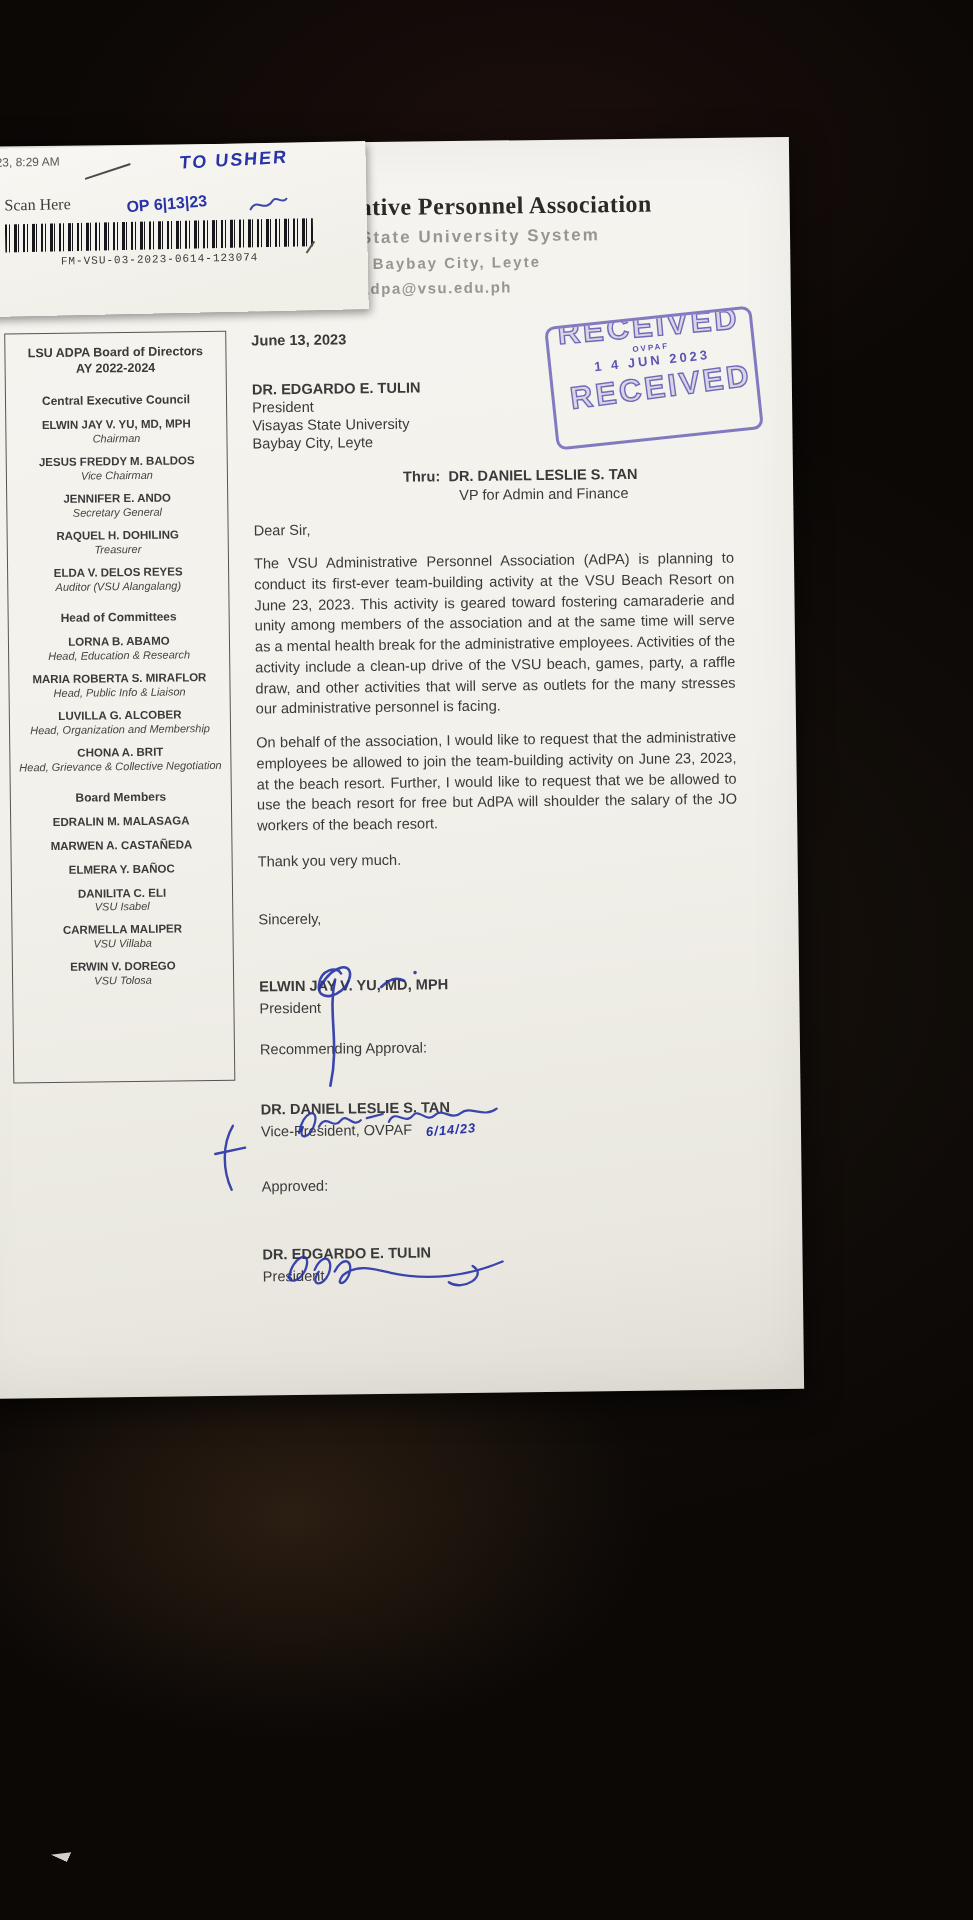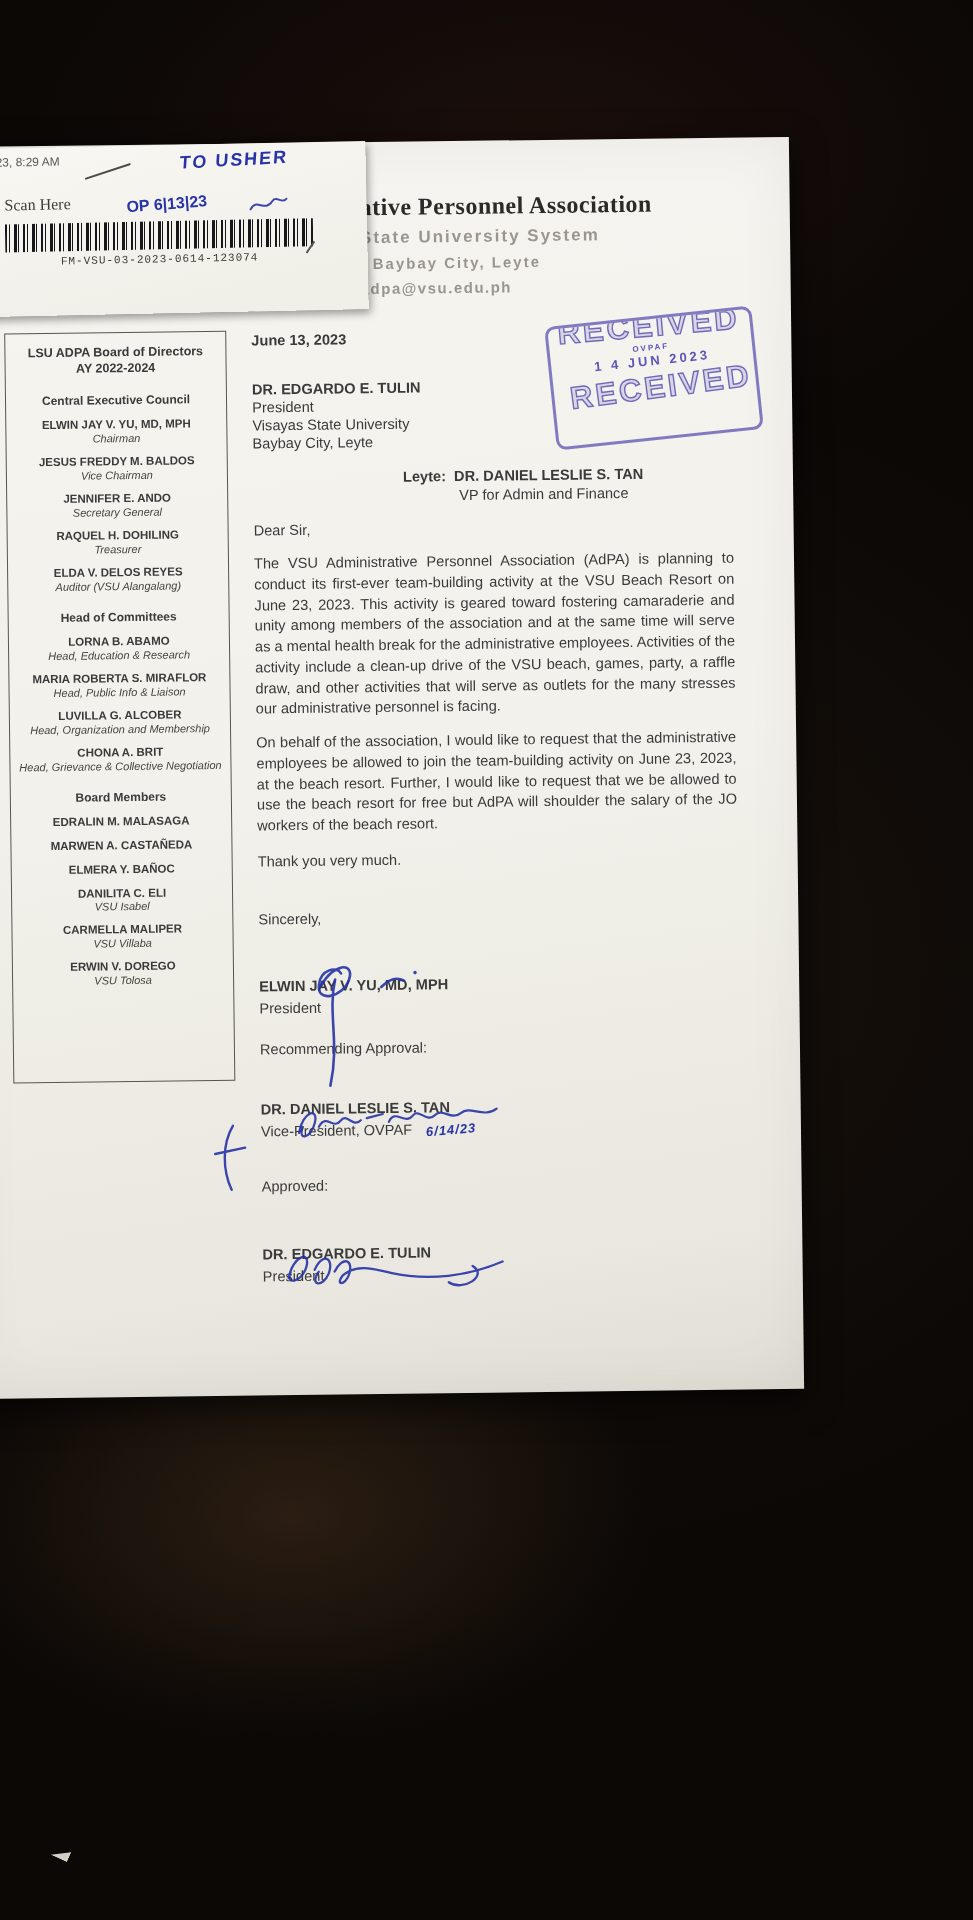--- a/index.html
+++ b/index.html
@@ -199,21 +199,21 @@
     <div class="l-date">June 13, 2023</div>
 
     <div class="recipient">
       <div class="bold">DR. EDGARDO E. TULIN</div>
       <div>President</div>
       <div>Visayas State University</div>
       <div>Baybay City, Leyte</div>
     </div>
 
     <div class="thru">
-      <div class="bold"><span>Leyte:</span>&nbsp;&nbsp;<span>DR. DANIEL LESLIE S. TAN</span></div>
+      <div class="bold"><span>Thru:</span>&nbsp;&nbsp;<span>DR. DANIEL LESLIE S. TAN</span></div>
       <div class="thru-line2">VP for Admin and Finance</div>
     </div>
 
     <div class="salutation">Dear Sir,</div>
 
     <div class="para">The VSU Administrative Personnel Association (AdPA) is planning to conduct its first-ever team-building activity at the VSU Beach Resort on June 23, 2023.  This activity is geared toward fostering camaraderie and unity among members of the association and at the same time will serve as a mental health break for the administrative employees.  Activities of the activity include a clean-up drive of the VSU beach, games, party, a raffle draw, and other activities that will serve as outlets for the many stresses our administrative personnel is facing.</div>
     <div class="para">On behalf of the association, I would like to request that the administrative employees be allowed to join the team-building activity on June 23, 2023, at the beach resort.  Further, I would like to request that we be allowed to use the beach resort for free but AdPA will shoulder the salary of the JO workers of the beach resort.</div>
 
     <div class="thanks">Thank you very much.</div>
     <div class="closing">Sincerely,</div>

